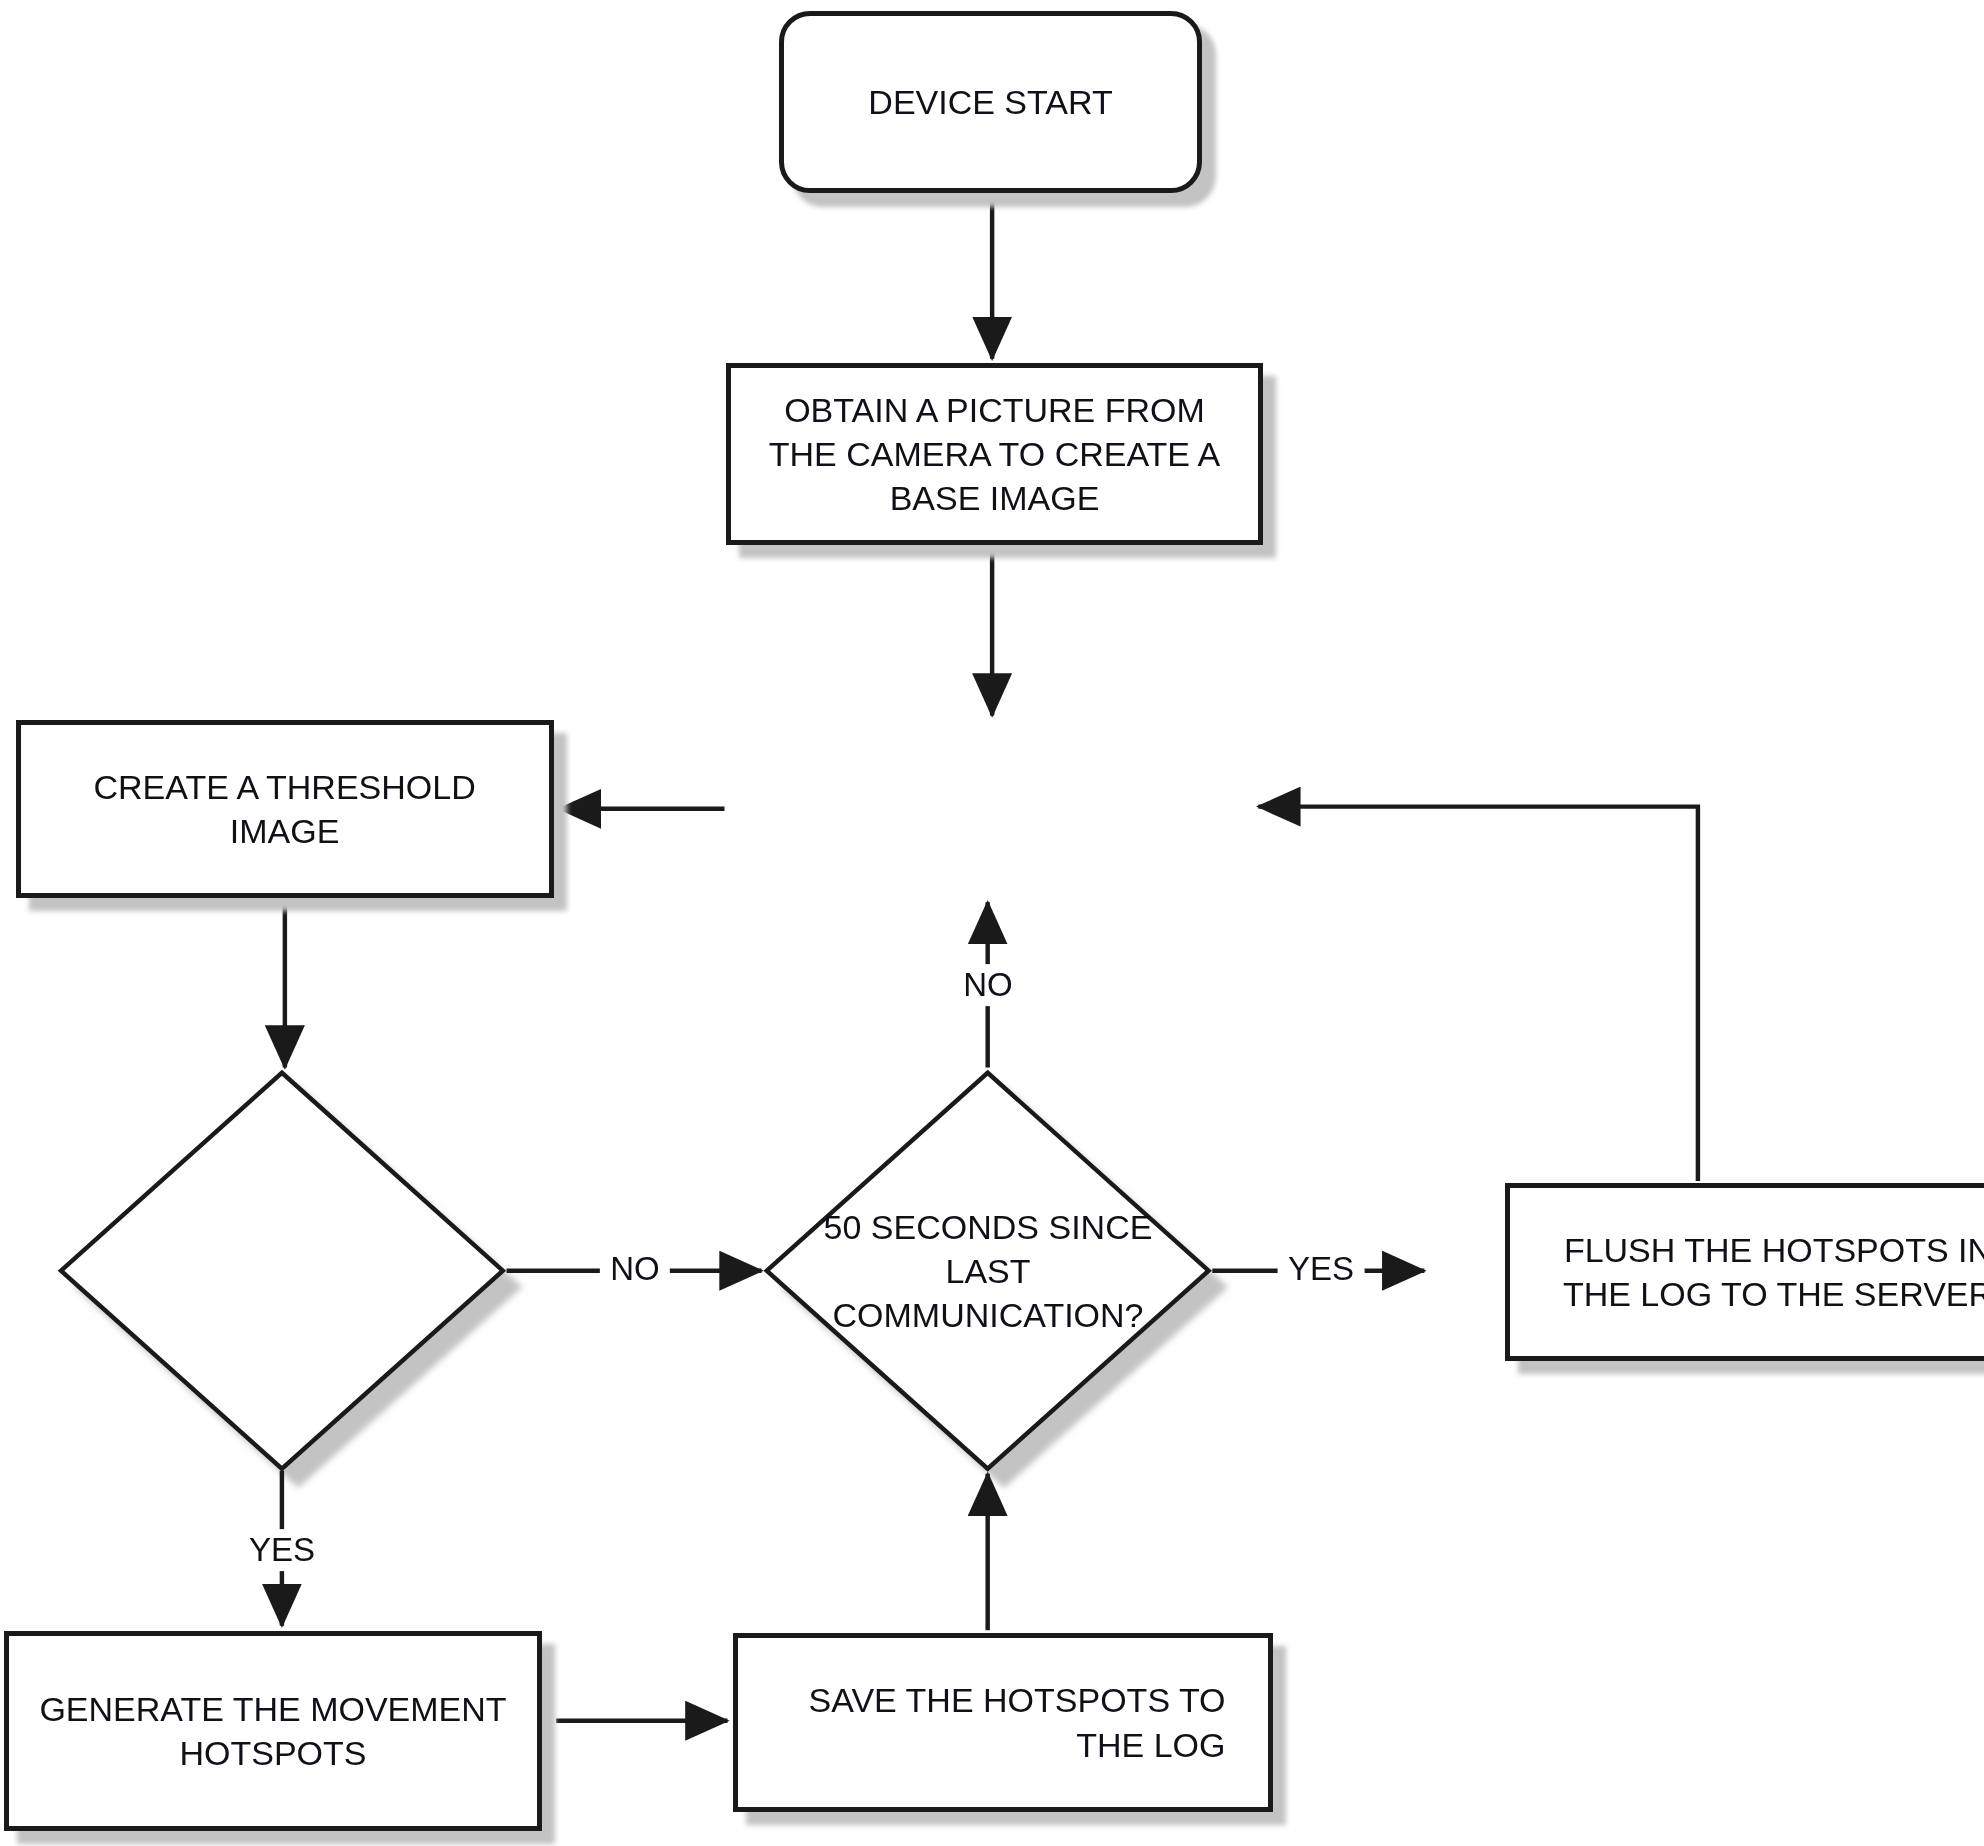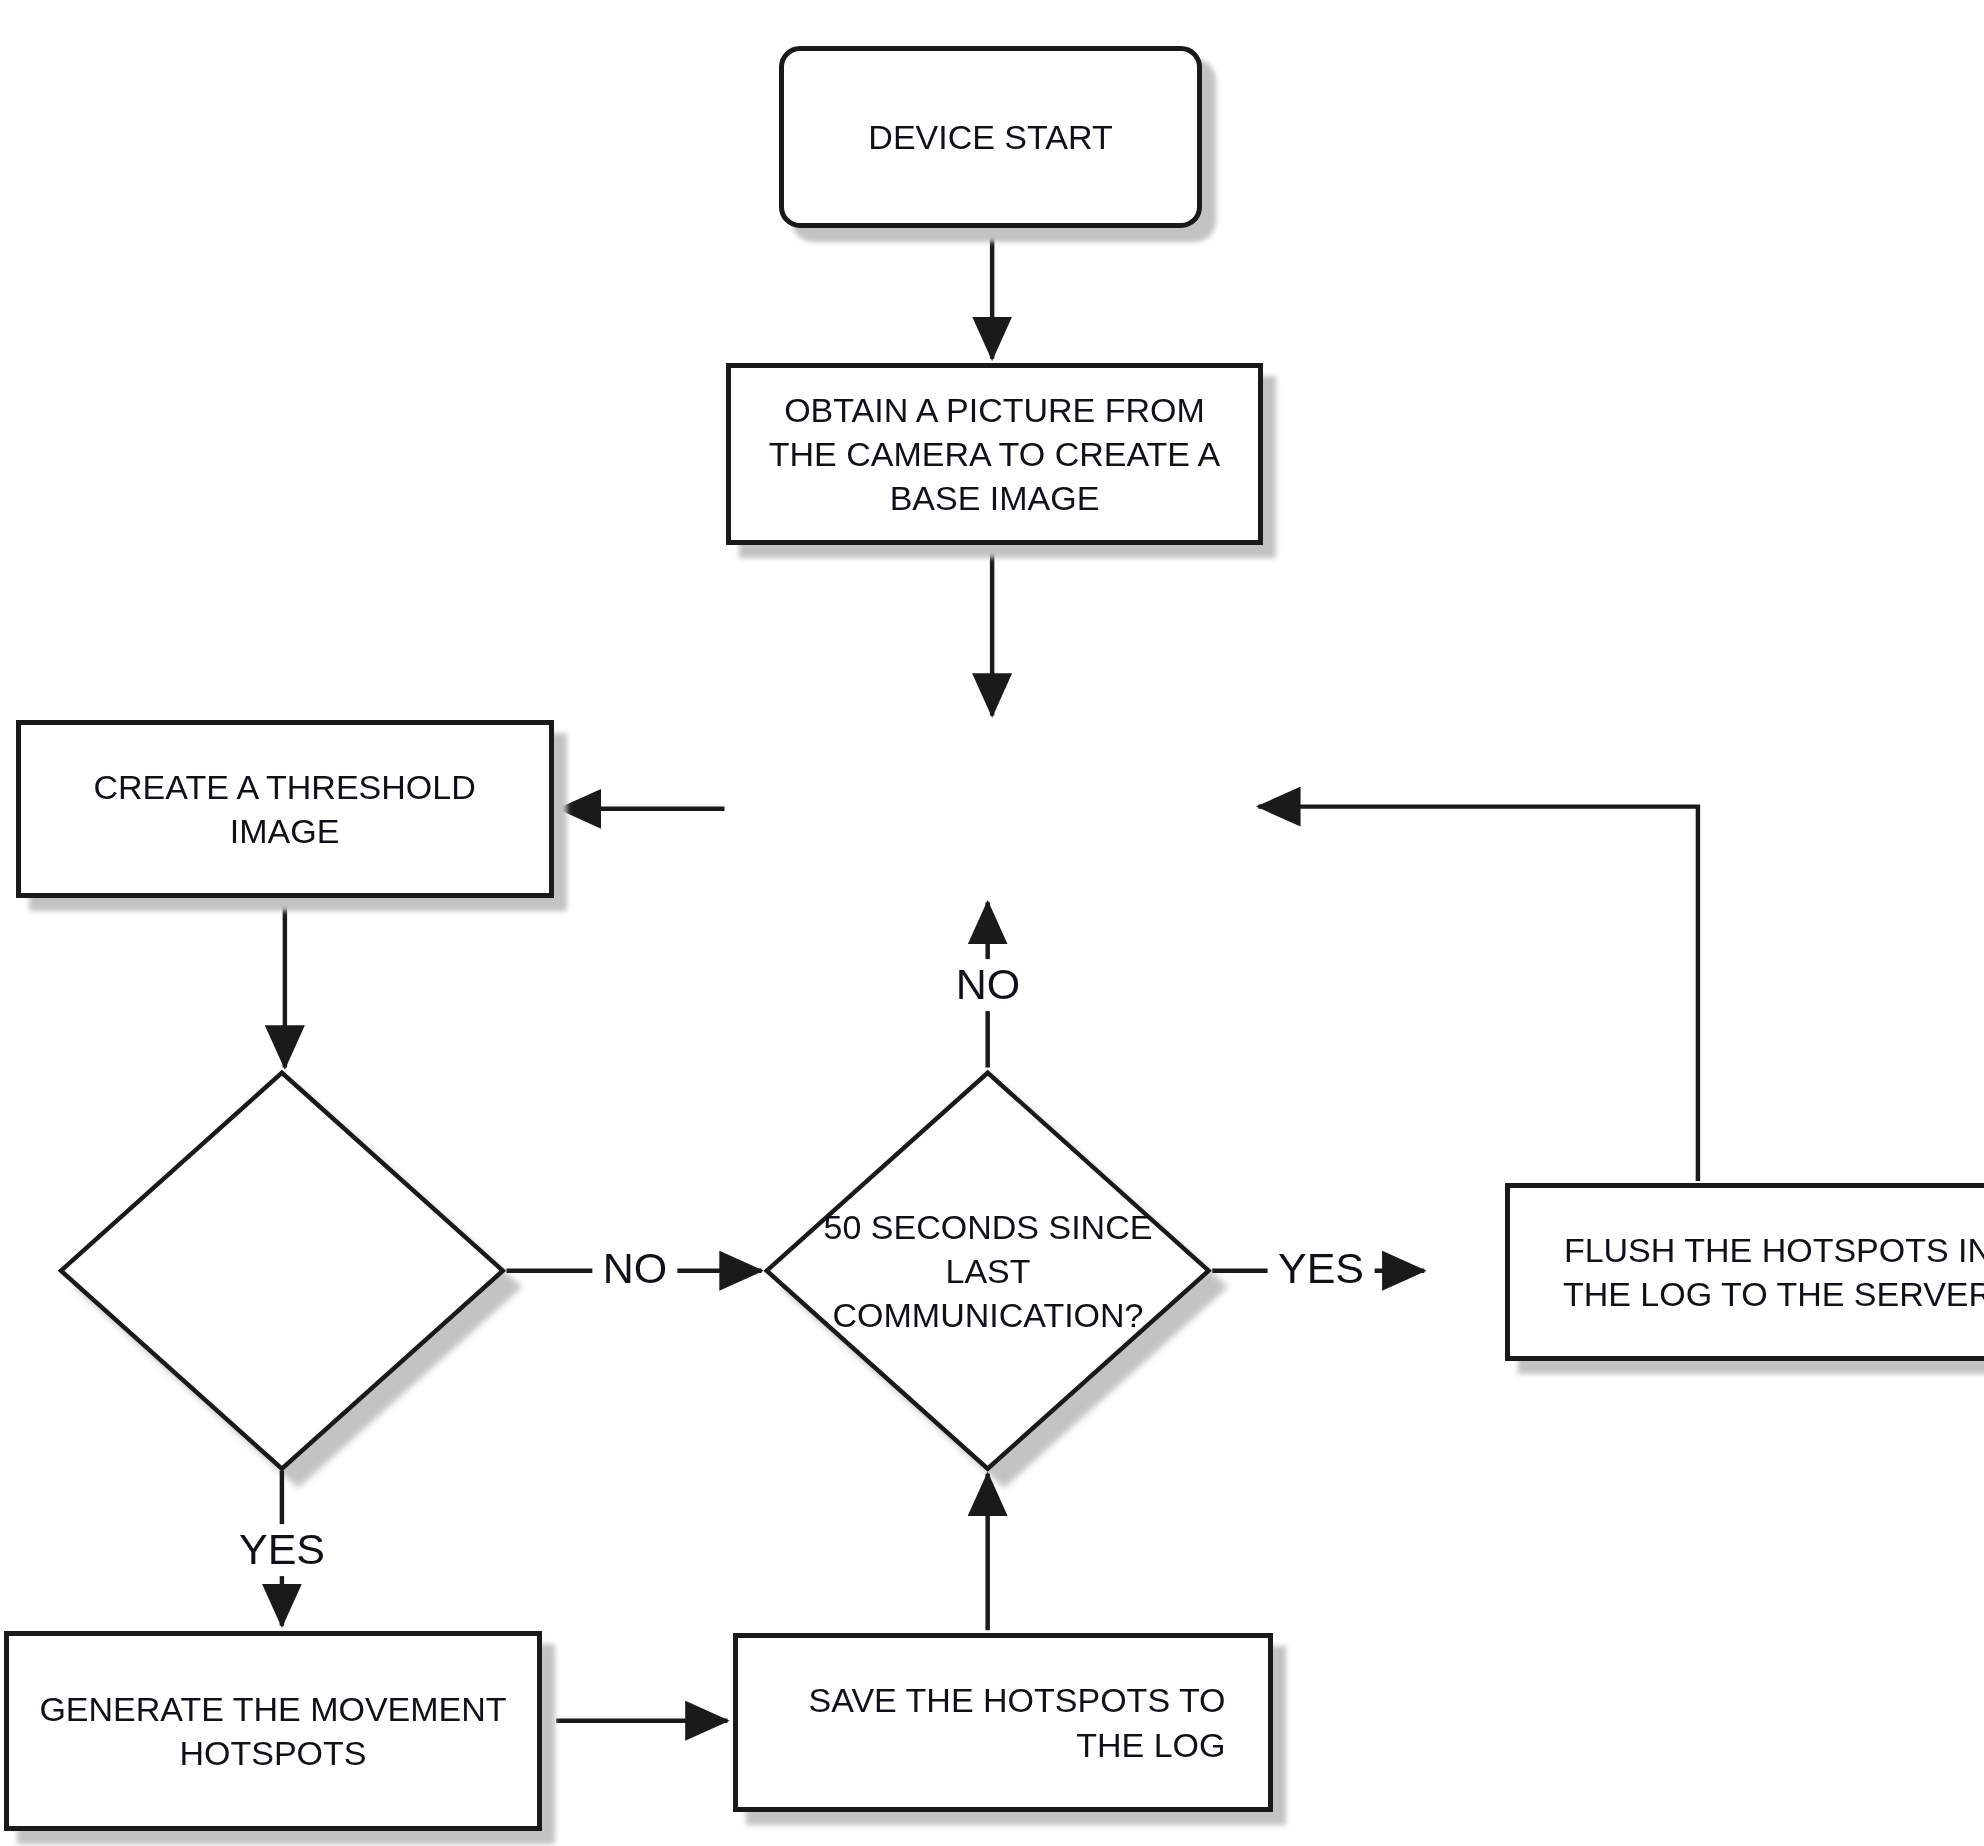--- a/index.html
+++ b/index.html
@@ -29,32 +29,32 @@
     border: 5.2px solid #1a1a1a;
     display: flex;
     align-items: center;
     justify-content: center;
     text-align: center;
     font-size: 34px;
     line-height: 1.3;
     box-shadow: 13.3px 13.3px 5.2px #c3c3c3;
   }
   .node .inner { display: block; }
-  .rounded { border-radius: 21px; margin-top: 35px; }
+  .rounded { border-radius: 31px; }
   .dlabel {
     position: absolute;
     transform: translate(-50%, -50%);
     text-align: center;
     font-size: 34px;
     line-height: 1.3;
   }
   .elabel {
     position: absolute;
     transform: translate(-50%, -50%);
-    font-size: 43px;
+    font-size: 33px;
     line-height: 1.0;
     background: #ffffff;
     padding: 4.4px 10.4px;
     white-space: nowrap;
   }
   .w-start    { left: 779px; top: 11px;   width: 423px; height: 182px; }
   .w-base     { left: 726px;  top: 363px;  width: 537px; height: 182px; }
   .w-compare  { left: 727px;  top: 720px;  width: 525px; height: 178px; }
   .w-thresh   { left: 15.6px;   top: 720px;  width: 538px; height: 178px; }
   .w-flush    { left: 1505px; top: 1183px; width: 546px; height: 178px; }

